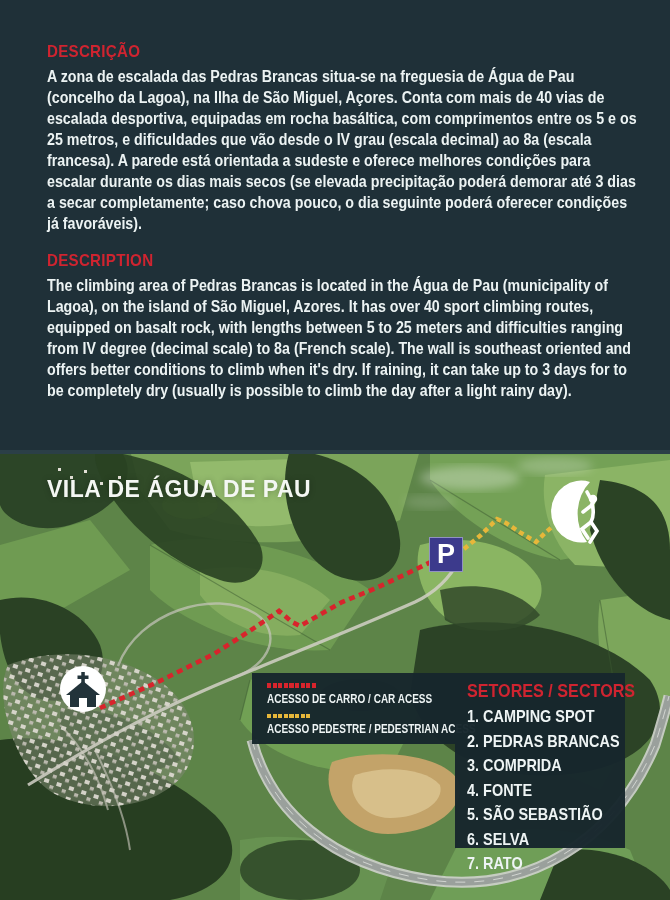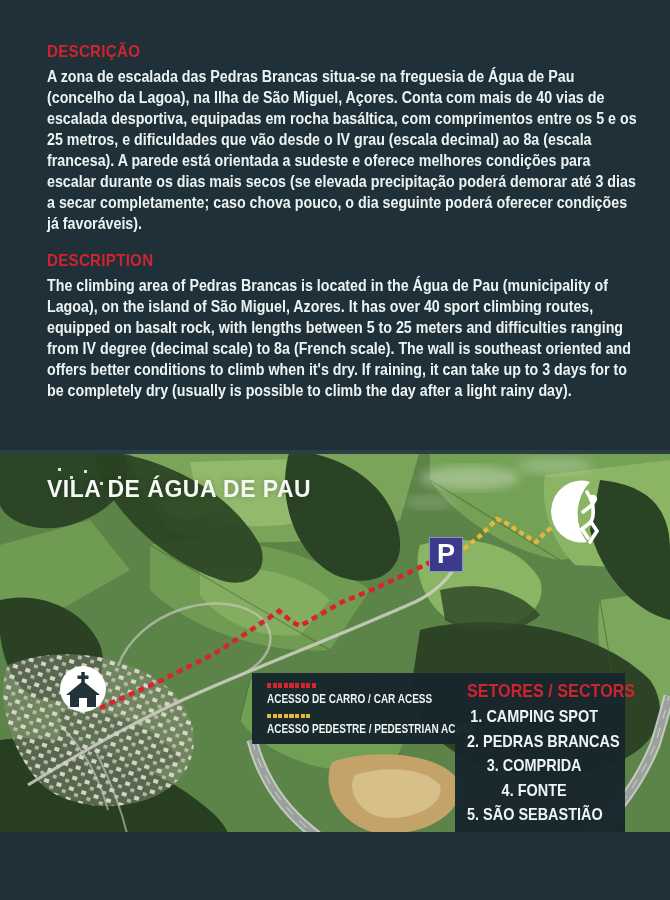--- a/index.html
+++ b/index.html
@@ -6,35 +6,35 @@
   body { width:670px; height:900px; overflow:hidden; font-family:"Liberation Sans",sans-serif; }
   .page { position:relative; width:670px; height:900px; background:#1f3038; }
 
   
   .intro { position:absolute; top:0; left:0; width:670px; height:450px; box-sizing:border-box; padding:42px 0 0 47px; }
   .cond { transform:scaleX(0.89); transform-origin:0 0; display:block; }
   .sec-head { color:#cf2430; font-size:17px; font-weight:bold; letter-spacing:.3px; margin:0 0 4px 0; width:668px; }
   .body-text { color:#ecf3f3; font-size:16px; line-height:21px; font-weight:bold; margin:0 0 17px 0; width:668px; }
 
   
-  .map { position:absolute; top:450px; left:0; width:670px; height:382px; background:#c2410c; border-top:4px solid #2b3f47; box-sizing:border-box; overflow:hidden; }
+  .map { position:absolute; top:450px; left:0; width:670px; height:450px; background:#c2410c; border-top:4px solid #2b3f47; box-sizing:border-box; overflow:hidden; }
   .map svg.terrain { position:absolute; top:-4px; left:0; width:670px; height:450px; display:block; }
 
   .map-title { position:absolute; left:47px; top:22px; color:#f4f7f3; font-size:23px; font-weight:bold; letter-spacing:.5px; white-space:nowrap; text-shadow:0 0 6px rgba(0,0,0,.25); }
 
   .parking { position:absolute; left:429px; top:83px; width:34px; height:35px; background:#3c3a8c; border:1px solid rgba(215,218,238,.55); box-sizing:border-box; color:#ffffff; font-size:27px; font-weight:bold; text-align:center; line-height:32px; }
 
   .panel { background:rgba(23,38,44,.97); position:absolute; box-sizing:border-box; }
   .legend { left:252px; top:219px; width:203px; height:71px; padding:10px 0 0 15px; }
   .dash { height:4.5px; margin:0 0 4px 0; }
   .dash-red { width:49px; background:repeating-linear-gradient(90deg,#d8242c 0 4.2px, rgba(0,0,0,0) 4.2px 5.6px); }
   .dash-yellow { width:44px; background:repeating-linear-gradient(90deg,#e7b73a 0 4.2px, rgba(0,0,0,0) 4.2px 5.6px); margin-top:8px; }
   .legend-label { color:#eef4f4; font-size:12.5px; font-weight:bold; white-space:nowrap; transform:scaleX(0.8); transform-origin:0 0; }
 
-  .sectors { left:455px; top:219px; width:170px; height:175px; padding:7px 0 0 12px;text-align:center; }
+  .sectors { left:455px; top:219px; width:170px; height:175px; padding:7px 0 0 12px; }
   .sectors-head { color:#cf2430; font-size:19px; font-weight:bold; margin:0 0 3px 0; white-space:nowrap; transform:scaleX(0.85); transform-origin:0 0; }
   .sector-item { color:#eef4f4; font-size:17px; font-weight:bold; line-height:24.5px; white-space:nowrap; transform:scaleX(0.85); transform-origin:0 0; }
 </style>
 </head>
 <body>
 
 <div class="page">
 
   <div class="intro">
     <h2 class="sec-head cond">DESCRIÇÃO</h2>

